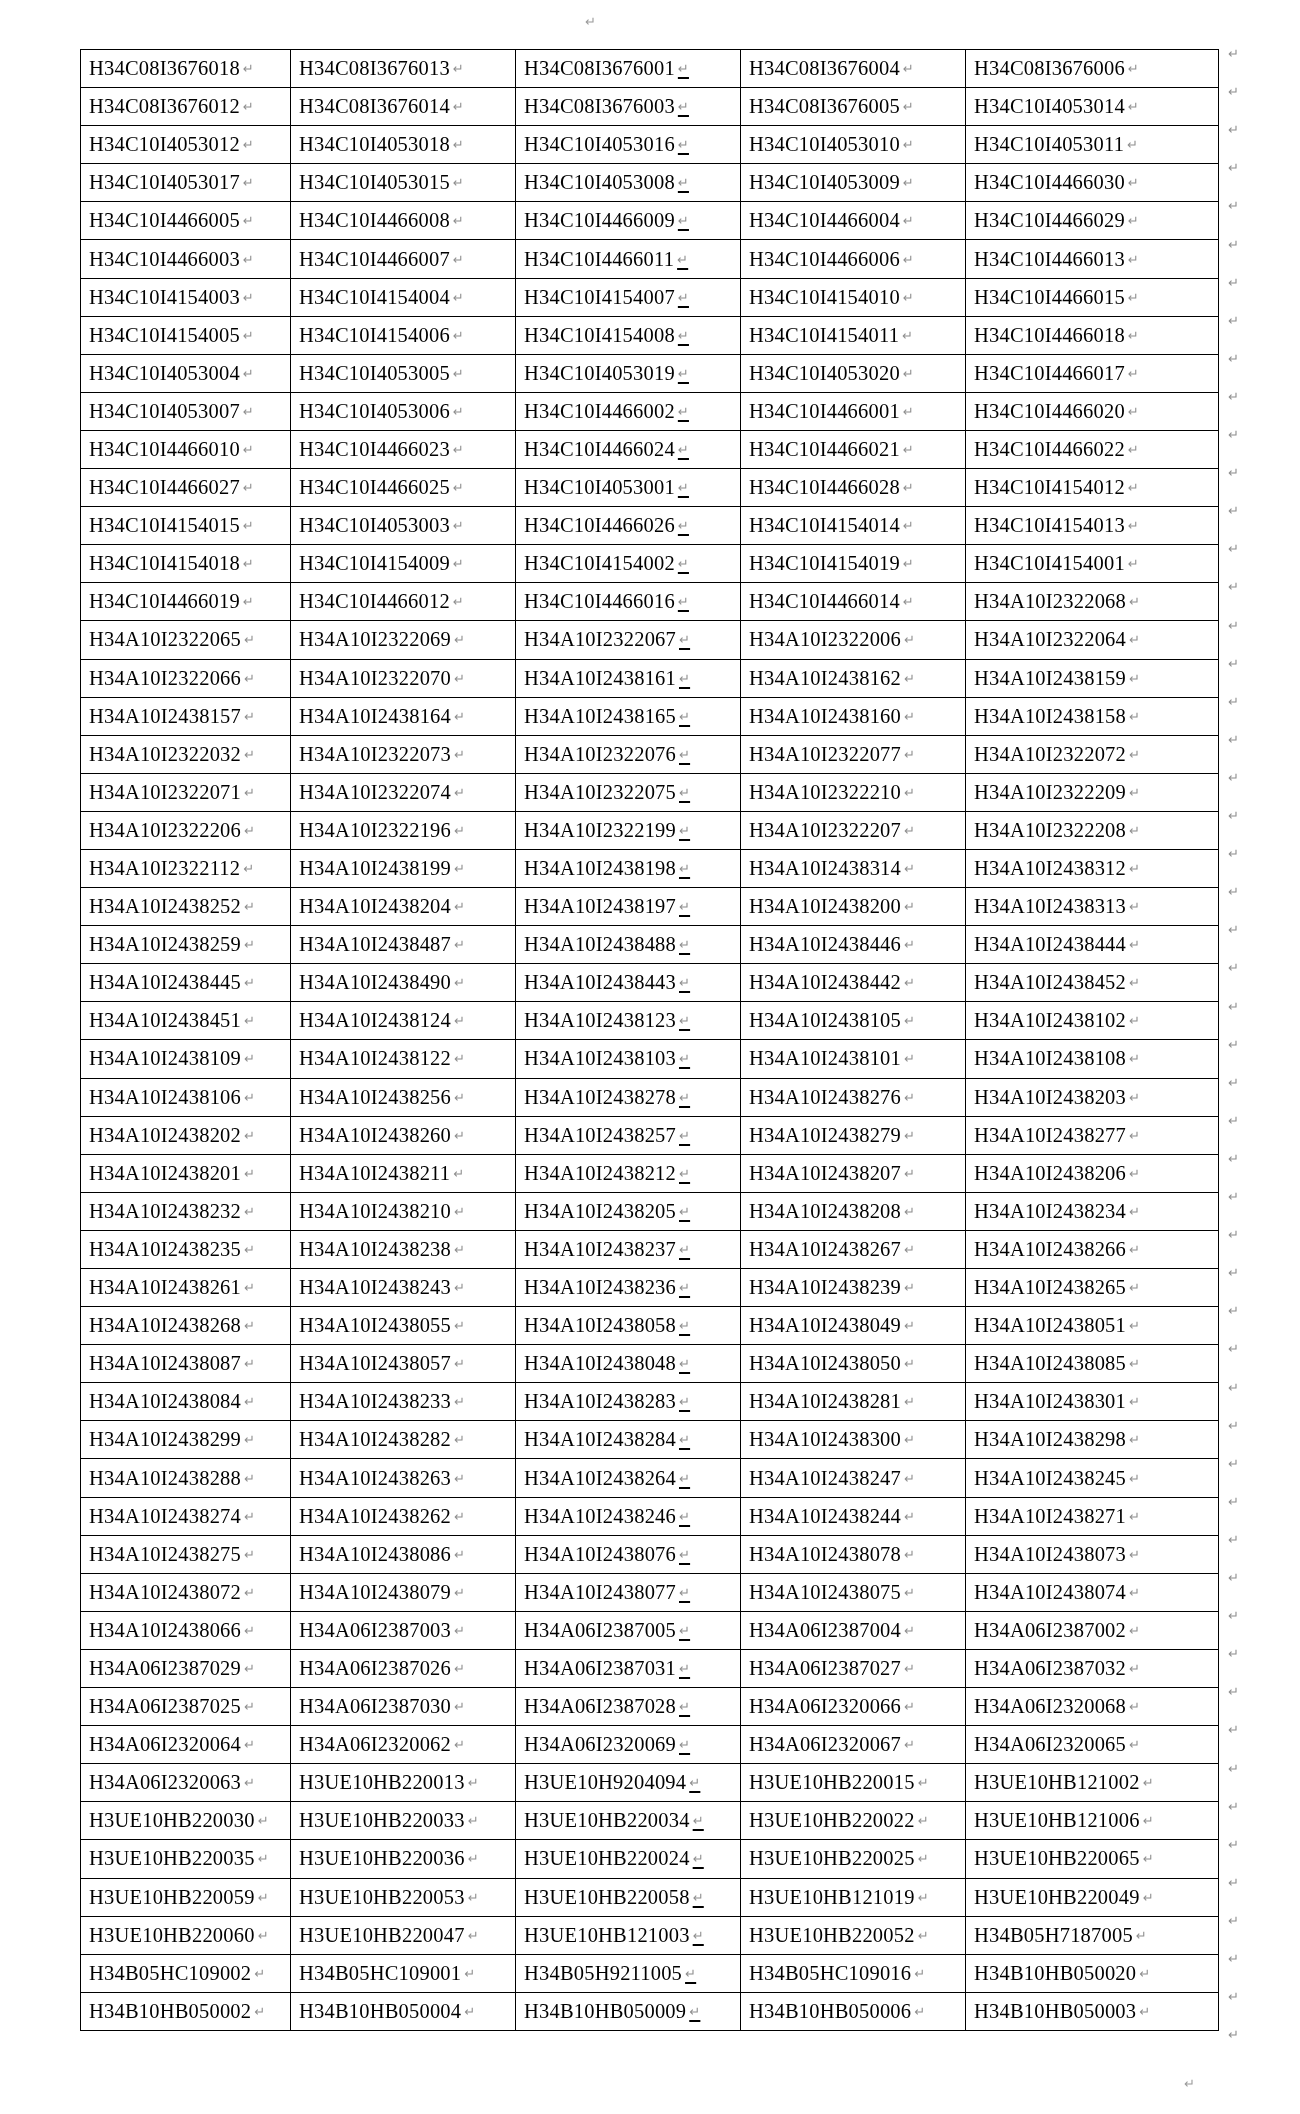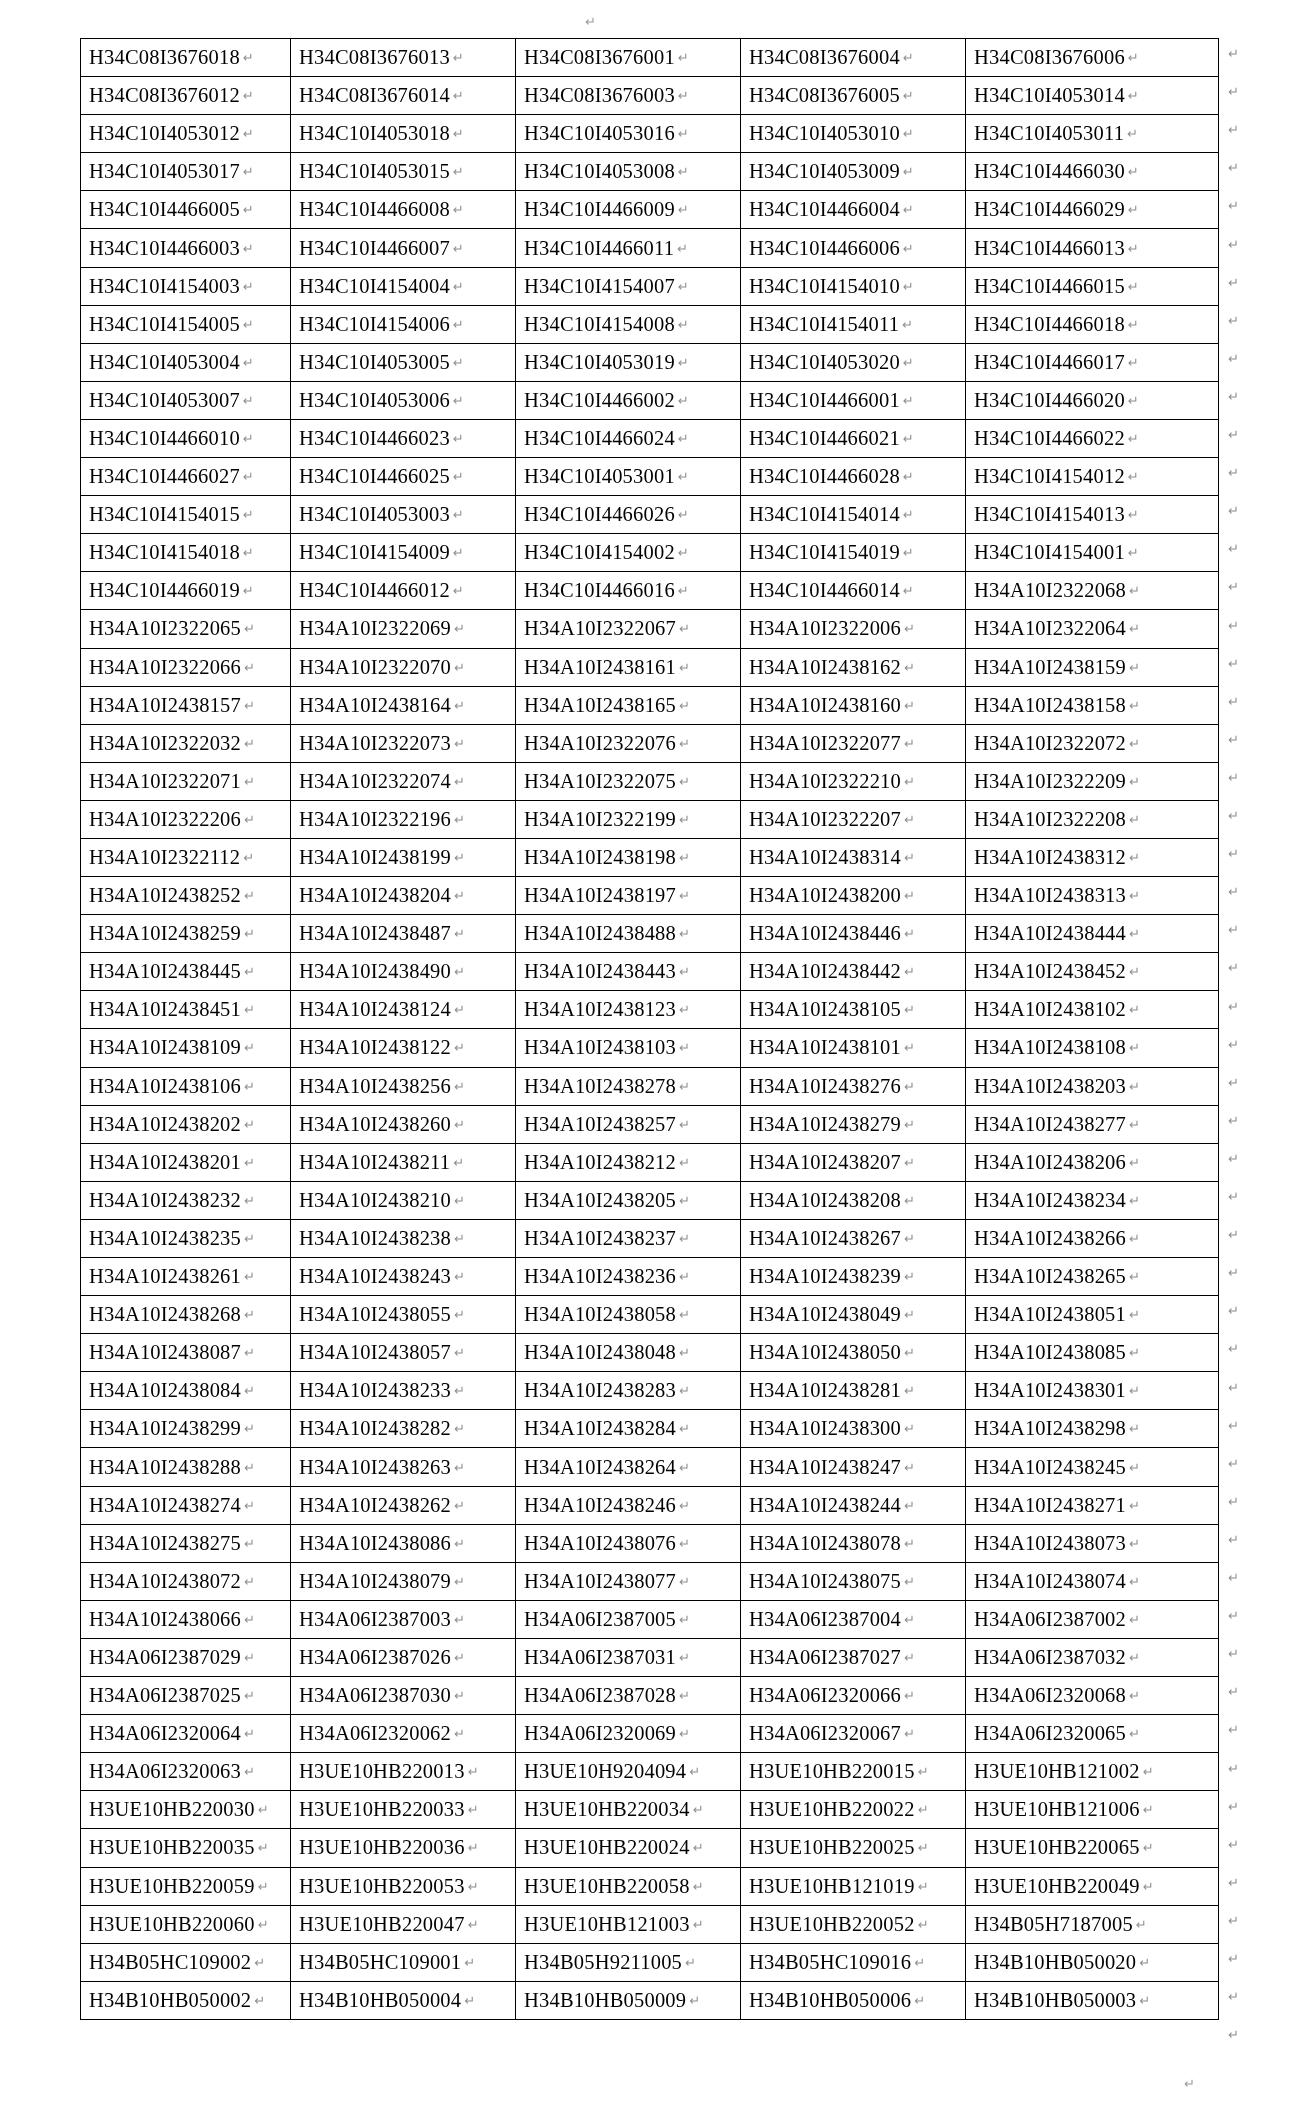--- a/index.html
+++ b/index.html
@@ -30,21 +30,21 @@
   }
   .doc-mark-bottom {
     position: absolute;
     top: 2076px;
     left: 1184px;
     font-size: 13px;
     color: #9a9a9a;
   }
   .table-wrap {
     position: absolute;
-    top: 38px;
+    top: 49px;
     left: 80px;
     width: 1138px;
   }
   table.code-table {
     border-collapse: collapse;
     table-layout: fixed;
     width: 1138px;
   }
   table.code-table td {
     border: 1px solid #000000;
@@ -52,21 +52,21 @@
     padding: 0 0 0 8px;
     font-size: 20.5px;
     font-family: "Liberation Serif", serif;
     letter-spacing: 0.2px;
     white-space: nowrap;
     vertical-align: middle;
     box-sizing: border-box;
   }
   table.code-table td.c0 { width: 210px; }
   table.code-table td.c1 { width: 225px; }
-  table.code-table td.c2 { width: 225px; }
+  table.code-table td.c2 { width: 225px; text-decoration: underline; }
   table.code-table td.c3 { width: 225px; margin-left: 12px; }
   table.code-table td.c4 { width: 253px; }
   .cell-inner {
     display: inline-block;
   }
   .pilcrow {
     color: #8f8f8f;
     font-size: 13px;
     margin-left: 3px;
     vertical-align: 2px;

